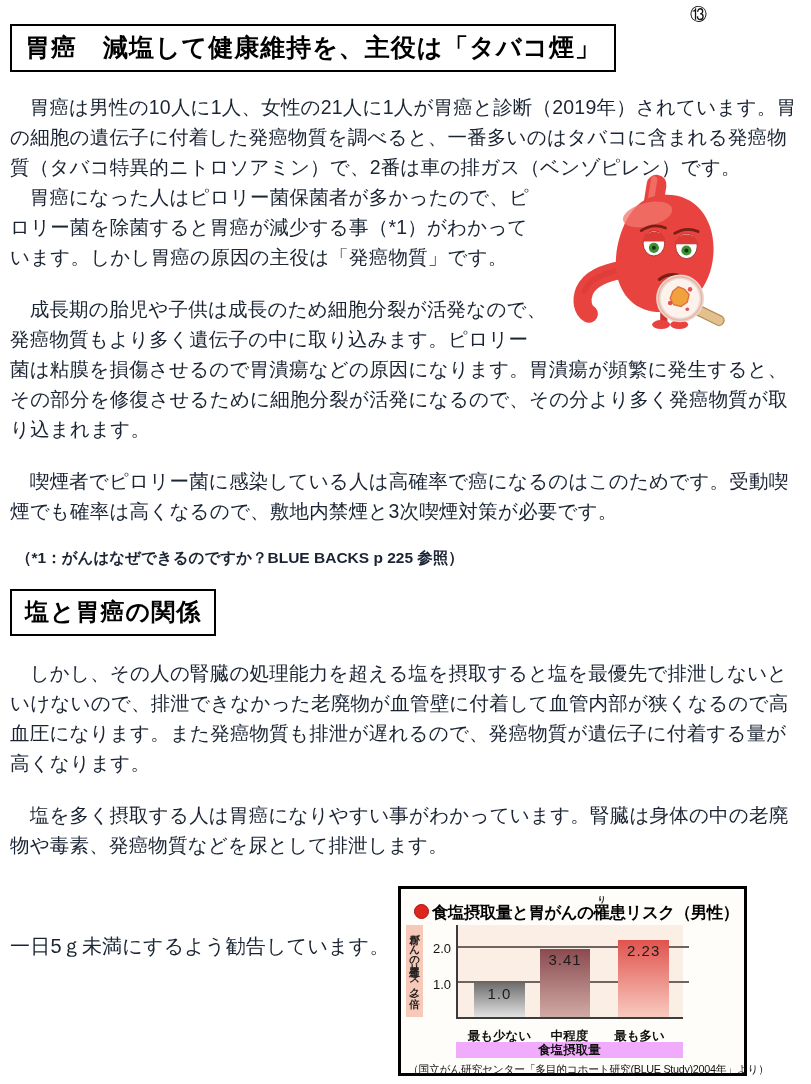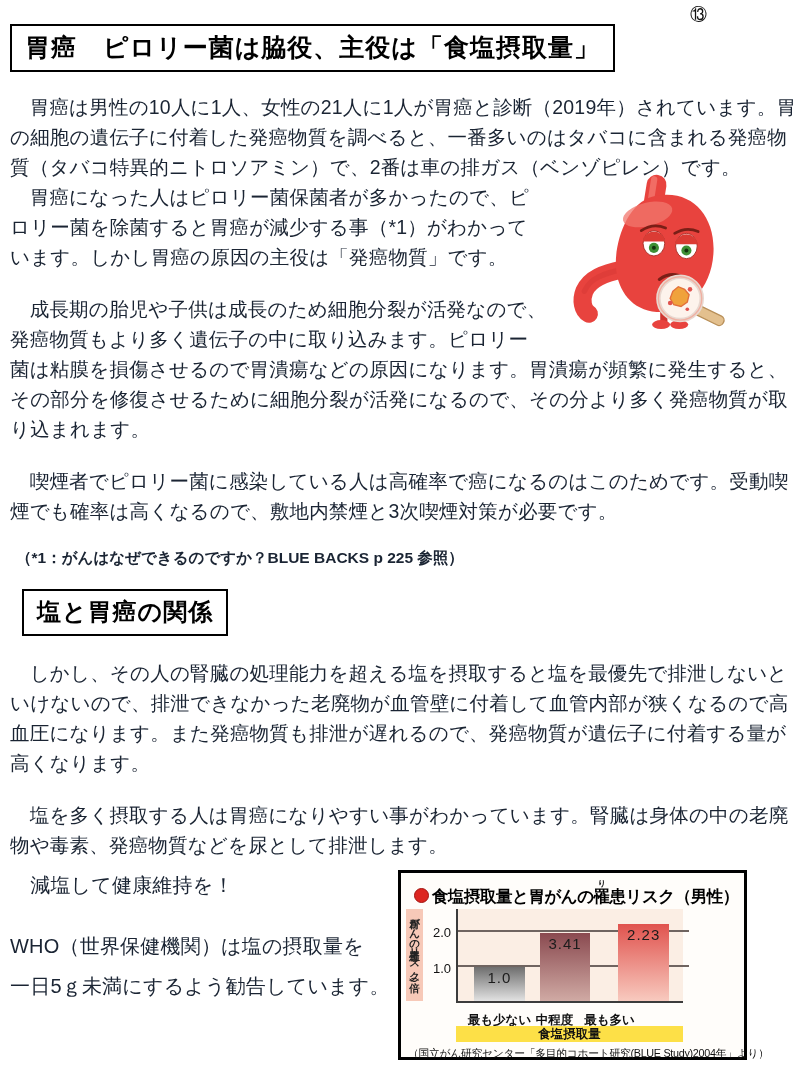--- a/index.html
+++ b/index.html
@@ -15,21 +15,21 @@
     position:absolute; top:3px; left:690px;
     font-size:17px; color:#111; font-weight:400;
   }
 
   .title-box {
     display:inline-block; border:2.5px solid #000; background:#fff;
     color:#000; font-weight:700; padding:6px 13px 7px 13px;
     font-size:25px; letter-spacing:1px; line-height:1.25;
   }
   .title-box.first { margin:20px 0 0 0; }
-  .title-box.second { margin:20px 0 0 12px; font-size:24px; }
+  .title-box.second { margin:20px 0 0 0; font-size:24px; }
 
   .body-text {
     font-size:19.5px; font-weight:400; line-height:30px;
     color:#1a2433; letter-spacing:0.2px; text-align:left;
   }
   p.body-text { margin:0; }
   .mt-para { margin-top:22px !important; }
   .p1 { margin-top:20px !important; }
 
   .stomach-float {
@@ -92,45 +92,45 @@
     background:#6f6460; z-index:1;
   }
   .bar {
     width:55px; position:relative; z-index:2;
     display:flex; justify-content:center; align-items:flex-start;
   }
   .bar-value {
     font-size:15px; color:#1c1c1c; font-weight:400; padding-top:2px;
     letter-spacing:1px;
   }
-  .chart-xlabels { display:flex; padding:9px 14px 0 16px; height:20px;text-align:center; }
+  .chart-xlabels { display:flex; padding:9px 14px 0 16px; gap:15px; height:20px;text-align:center; }
   .chart-xlabels .xlab {
     width:55px; display:flex; justify-content:center;
     font-size:12.5px; font-weight:700; color:#111; white-space:nowrap;
   }
   .chart-band {
-    margin-top:3px; height:16px; width:227px; background:#fde047;
+    margin-top:3px; height:16px; width:227px; background:#f0abfc;
     display:flex; justify-content:center; align-items:center;
     font-size:12.5px; font-weight:700; color:#111;
   }
   .chart-source {
     margin:5px 0 0 7px; font-size:10.8px; color:#111; font-weight:400;
     white-space:nowrap; letter-spacing:-0.3px;
   }
   .clear { clear:both; }
 </style>
 </head>
 <body>
 
 <div class="page-inner">
 
   <div class="page-num">⑬</div>
 
   <div class="title-box first">
-    <span>胃癌　ピロリー菌は脇役、主役は「食塩摂取量」</span>
+    <span>胃癌　減塩して健康維持を、主役は「タバコ煙」</span>
   </div>
 
   <p class="body-text p1">　胃癌は男性の10人に1人、女性の21人に1人が胃癌と診断（2019年）されています。胃の細胞の遺伝子に付着した発癌物質を調べると、一番多いのはタバコに含まれる発癌物質（タバコ特異的ニトロソアミン）で、2番は車の排ガス（ベンゾピレン）です。</p>
 
   <div class="stomach-float">
     <svg width="200" height="158" viewBox="0 0 200 175">
 
       <path d="M66 108 C46 112 30 118 24 132 C20 142 22 153 29 157" fill="none" stroke="#e8433e" stroke-width="20" stroke-linecap="round"></path>
       <path d="M66 108 C46 112 30 118 24 132" fill="none" stroke="#cf3530" stroke-width="6" stroke-linecap="round" opacity="0.35"></path>
 
@@ -185,23 +185,22 @@
   <div><div class="title-box second">
     <span>塩と胃癌の関係</span>
   </div></div>
 
   <p class="body-text mt-para">　しかし、その人の腎臓の処理能力を超える塩を摂取すると塩を最優先で排泄しないといけないので、排泄できなかった老廃物が血管壁に付着して血管内部が狭くなるので高血圧になります。また発癌物質も排泄が遅れるので、発癌物質が遺伝子に付着する量が高くなります。</p>
 
   <p class="body-text mt-para">　塩を多く摂取する人は胃癌になりやすい事がわかっています。腎臓は身体の中の老廃物や毒素、発癌物質などを尿として排泄します。</p>
 
   <div class="bottom">
     <div class="bottom-left">
-      <p class="body-text slogan">　減塩して健康維持を！</p>
       <p class="body-text who">
-        <span>WHO（世界保健機関）は塩の摂取量を</span><br>
+        <br>
         <span>一日5ｇ未満にするよう勧告しています。</span>
       </p>
     </div>
 
     <div class="chart-box">
       <div class="chart-title-row">
         <span class="chart-bullet"></span>
         <span class="chart-title"><span>食塩摂取量と胃がんの</span><ruby><span>罹</span><rt>り</rt></ruby><span>患リスク（男性）</span></span>
       </div>
       <div class="chart-main">

